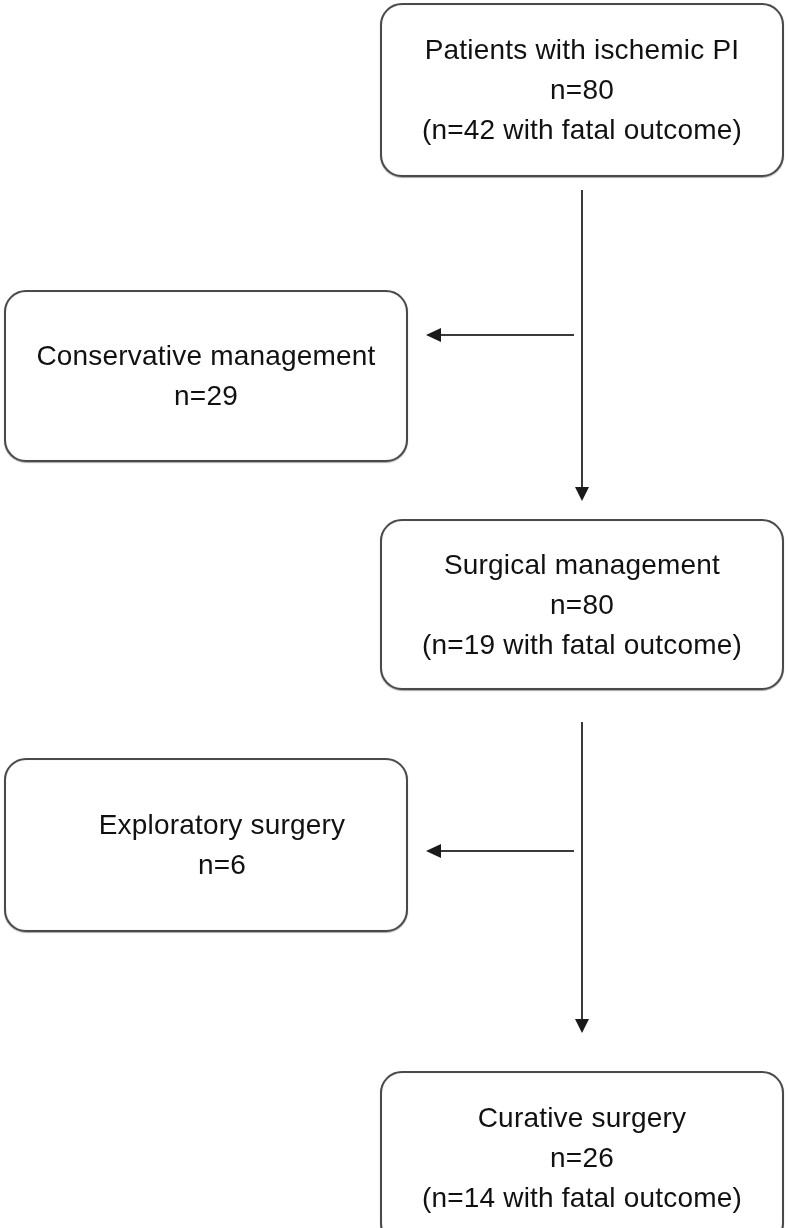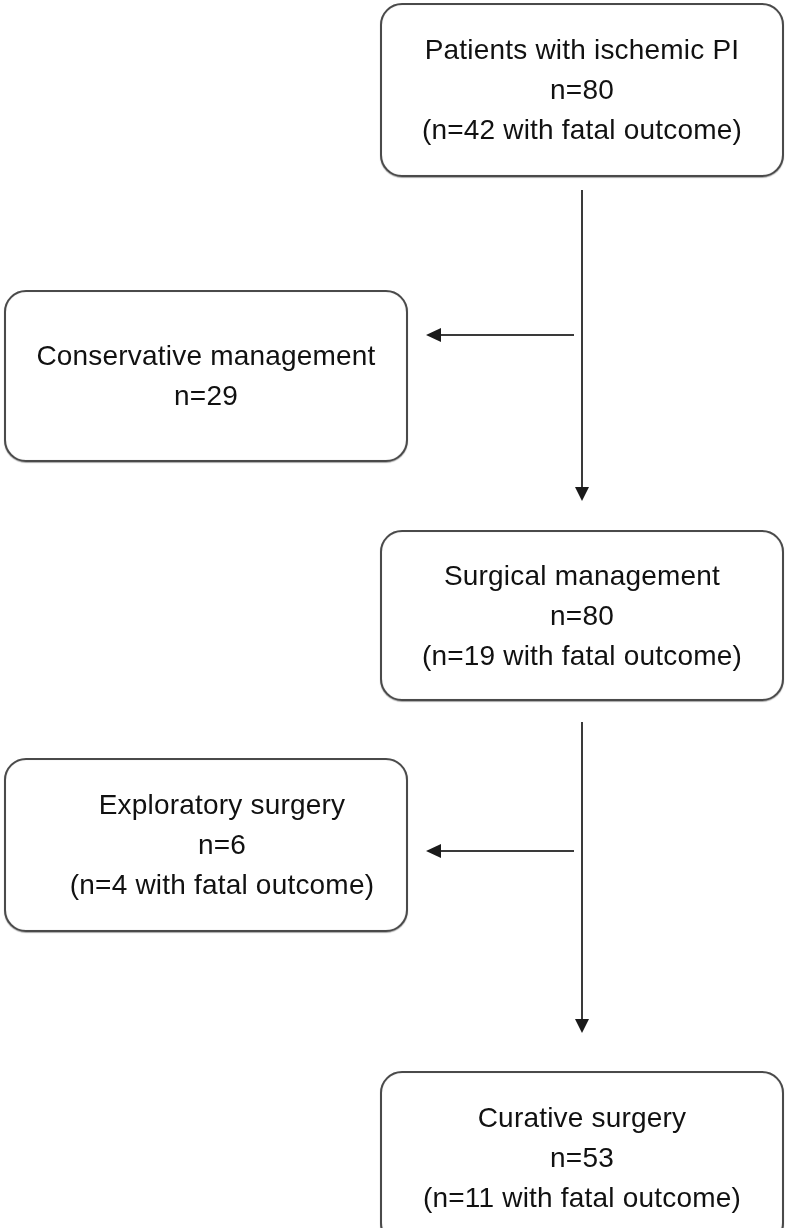--- a/index.html
+++ b/index.html
@@ -42,21 +42,21 @@
     width: 788px;
     height: 1228px;
     pointer-events: none;
   }
   .edge-line { stroke: #3a3a3a; stroke-width: 2; fill: none; }
   .edge-head { fill: #1a1a1a; stroke: none; }
 
   
   #node-patients     { left: 380px; top: 3px;    height: 174px; }
   #node-conservative { left: 4px;   top: 243px;  height: 172px; margin-top: 47px; }
-  #node-surgical     { left: 380px; top: 530px;  height: 171px; }
+  #node-surgical     { left: 380px; top: 519px;  height: 171px; }
   #node-exploratory  { left: 4px;   top: 758px;  height: 174px; padding-left: 32px; }
   #node-curative     { left: 380px; top: 1051px; height: 174px; margin-top: 20px; }
 </style>
 </head>
 <body>
 
 <div id="canvas">
 
   <svg id="arrow-layer" viewBox="0 0 788 1228" xmlns="http://www.w3.org/2000/svg">
 
@@ -94,22 +94,21 @@
 
   <div class="node" id="node-surgical">
     <span>Surgical management</span>
     <span>n=80</span>
     <span>(n=19 with fatal outcome)</span>
   </div>
 
   <div class="node" id="node-exploratory">
     <span>Exploratory surgery</span>
     <span>n=6</span>
-    <span>(n=4 with fatal outcome)</span>
   </div>
 
   <div class="node" id="node-curative">
     <span>Curative surgery</span>
-    <span>n=53</span>
-    <span>(n=11 with fatal outcome)</span>
+    <span>n=26</span>
+    <span>(n=14 with fatal outcome)</span>
   </div>
 
 </div>
 
 </body></html>

